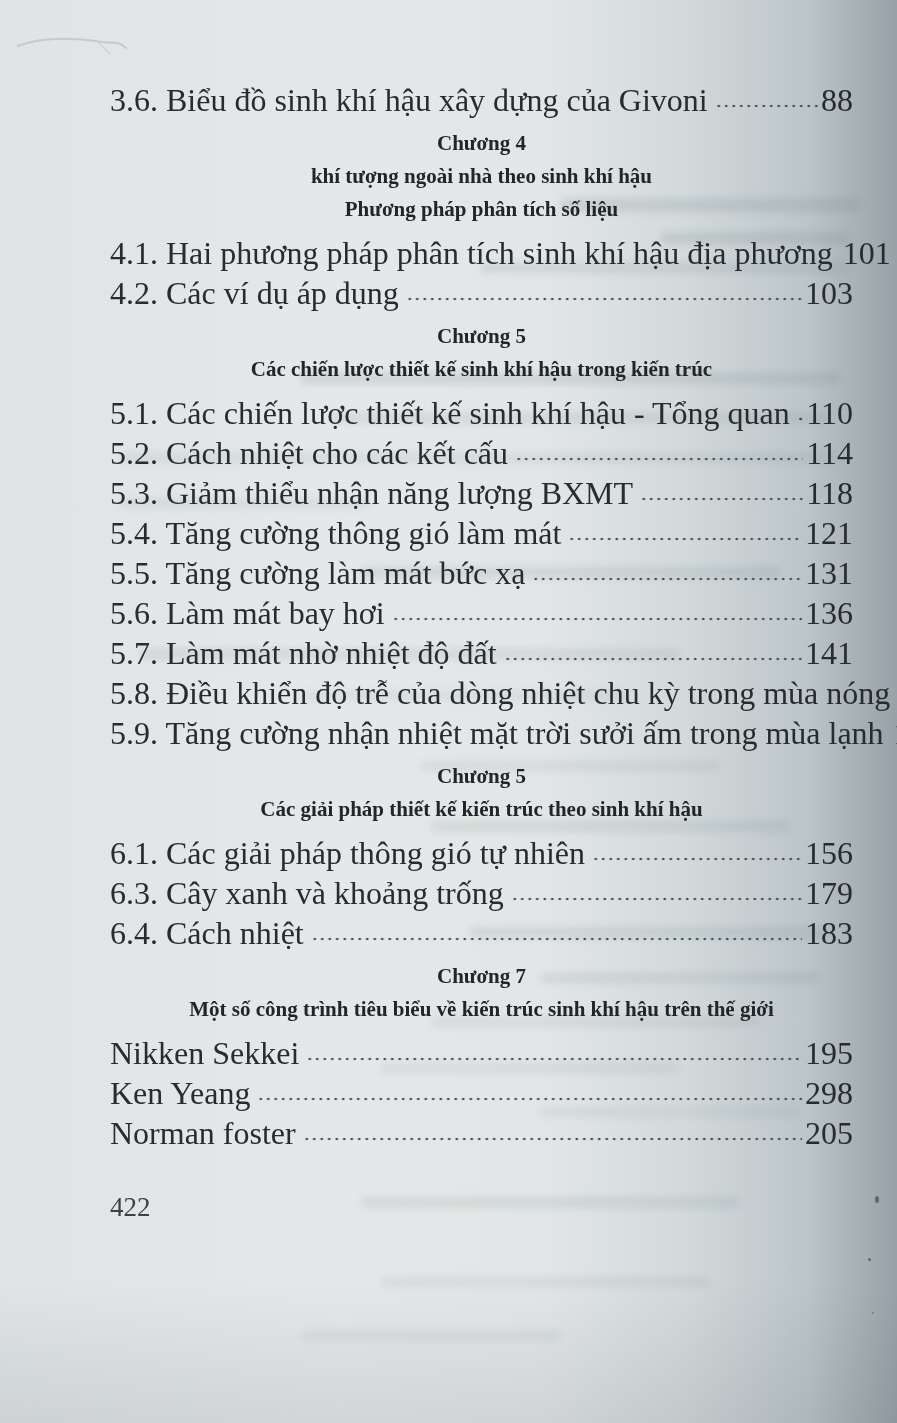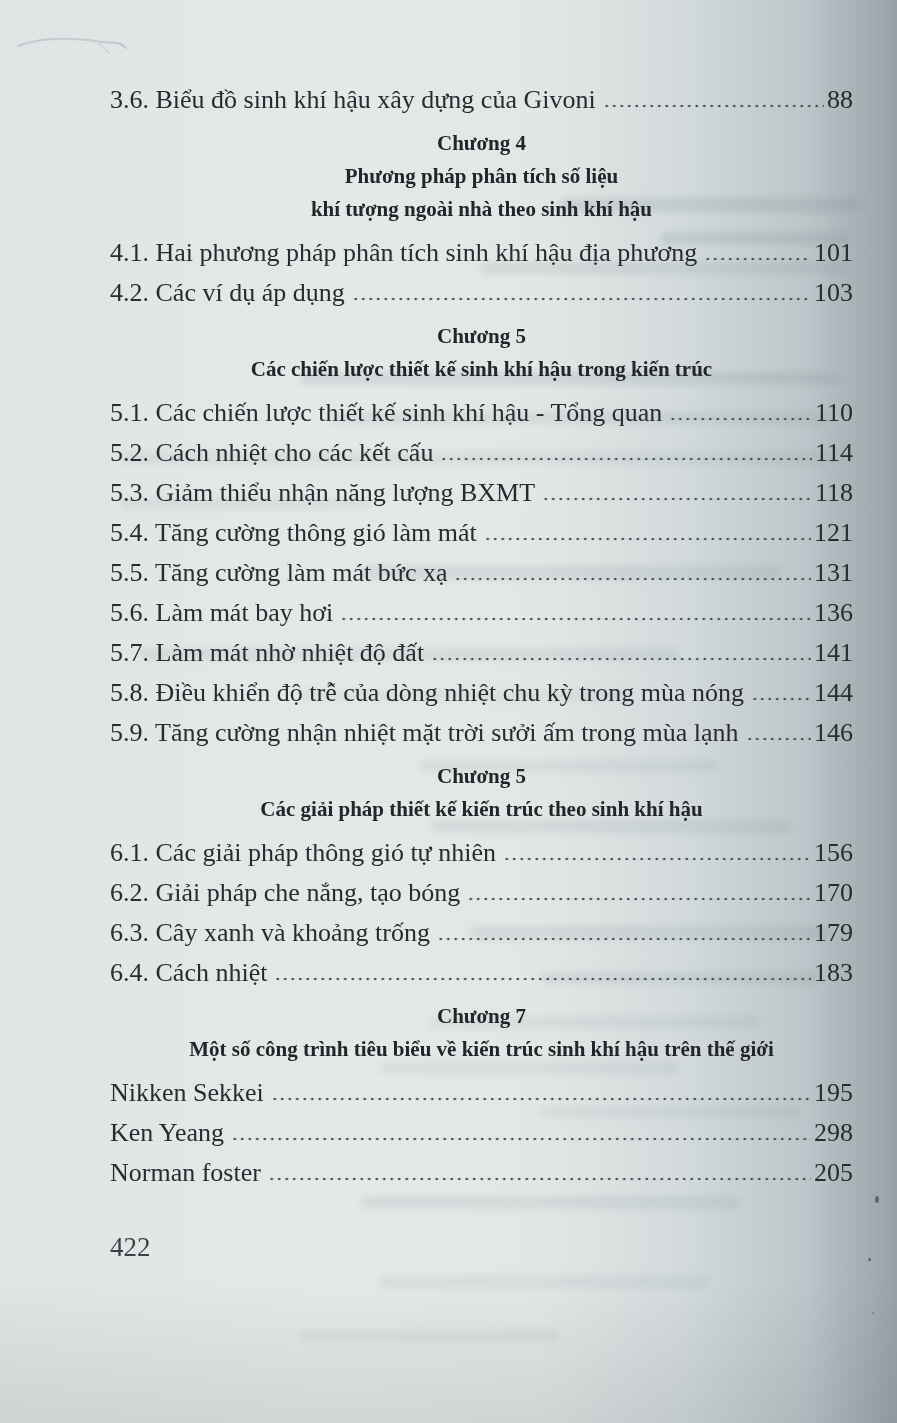--- a/index.html
+++ b/index.html
@@ -19,21 +19,21 @@
       linear-gradient(90deg, #e0e4e4 0%, #e5e8e8 38%, #e3e6e6 60%, #d3dadb 76%, #bcc5c9 90%, #a2acb1 97%, #97a1a7 100%);
   }
   .toc {
     position: relative;
     z-index: 3;
     padding: 85px 44px 0 110px;
   }
   .toc-row {
     display: flex;
     align-items: baseline;
-    font-size: 26px;
+    font-size: 32px;
     line-height: 30px;
     margin-bottom: 10px;
     white-space: nowrap;
   }
   .toc-label { flex: 0 0 auto; }
   .toc-leader {
     flex: 1 1 auto;
     height: 4px;
     align-self: flex-end;
     margin: 0 3px 7px 7px;
@@ -115,22 +115,22 @@
   <div class="speck" style="left:872px; top:1312px; width:2px; height:2px; opacity:.6;"></div>
 
   <div class="toc">
       <div class="toc-row">
         <span class="toc-label">3.6. Biểu đồ sinh khí hậu xây dựng của Givoni</span>
         <span class="toc-leader"></span>
         <span class="toc-page">88</span>
       </div>
       <div class="chapter-block">
         <div class="chapter-title">Chương 4</div>
+        <div class="chapter-subtitle">khí tượng ngoài nhà theo sinh khí hậu</div>
         <div class="chapter-subtitle">Phương pháp phân tích số liệu</div>
-        <div class="chapter-subtitle">khí tượng ngoài nhà theo sinh khí hậu</div>
       </div>
       <div class="toc-row">
         <span class="toc-label">4.1. Hai phương pháp phân tích sinh khí hậu địa phương</span>
         <span class="toc-leader"></span>
         <span class="toc-page">101</span>
       </div>
       <div class="toc-row">
         <span class="toc-label">4.2. Các ví dụ áp dụng</span>
         <span class="toc-leader"></span>
         <span class="toc-page">103</span>
@@ -187,25 +187,20 @@
       <div class="chapter-block">
         <div class="chapter-title">Chương 5</div>
         <div class="chapter-subtitle">Các giải pháp thiết kế kiến trúc theo sinh khí hậu</div>
       </div>
       <div class="toc-row">
         <span class="toc-label">6.1. Các giải pháp thông gió tự nhiên</span>
         <span class="toc-leader"></span>
         <span class="toc-page">156</span>
       </div>
       <div class="toc-row">
-        <span class="toc-label">6.2. Giải pháp che nắng, tạo bóng</span>
-        <span class="toc-leader"></span>
-        <span class="toc-page">170</span>
-      </div>
-      <div class="toc-row">
         <span class="toc-label">6.3. Cây xanh và khoảng trống</span>
         <span class="toc-leader"></span>
         <span class="toc-page">179</span>
       </div>
       <div class="toc-row">
         <span class="toc-label">6.4. Cách nhiệt</span>
         <span class="toc-leader"></span>
         <span class="toc-page">183</span>
       </div>
       <div class="chapter-block">

